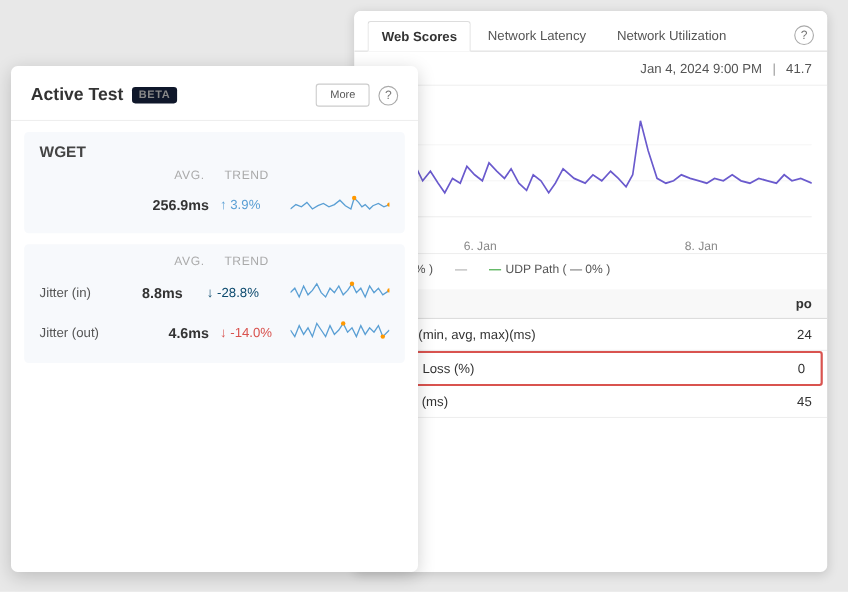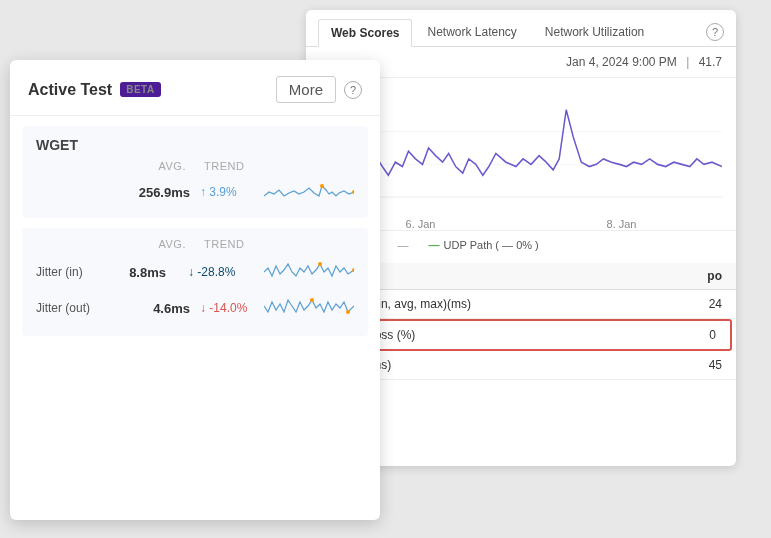--- a/index.html
+++ b/index.html
@@ -9,23 +9,23 @@
       background: #e8e8e8;
       font-family: Arial, sans-serif;
       position: relative;
       overflow: hidden;
     }
 
     
     .panel-back {
       position: absolute;
       top: 10px;
-      left: 306px;
+      left: 322px;
       width: 430px;
-      height: 456px;
+      height: 510px;
       background: #fff;
       border-radius: 6px;
       box-shadow: 0 2px 10px rgba(0,0,0,0.15);
       overflow: hidden;
     }
 
     .panel-back-tabs {
       display: flex;
       align-items: center;
       padding: 8px 12px 0 12px;
@@ -187,34 +187,34 @@
 
     .panel-title {
       font-size: 16px;
       font-weight: bold;
       color: #333;
     }
 
     .beta-badge {
       margin-left: 8px;
       padding: 2px 6px;
-      background: #4c1d95;
+      background: #0f172a;
       border-radius: 3px;
       font-size: 10px;
       color: #888;
       font-weight: bold;
       letter-spacing: 0.5px;
     }
 
     .more-btn {
       margin-left: auto;
       padding: 4px 12px;
       border: 1px solid #ccc;
       border-radius: 3px;
-      font-size: 15px;
+      font-size: 10px;
       color: #555;
       background: #fff;
       cursor: pointer;
     }
 
     .help-icon {
       margin-left: 8px;
       width: 18px;
       height: 18px;
       border: 1px solid #aaa;

